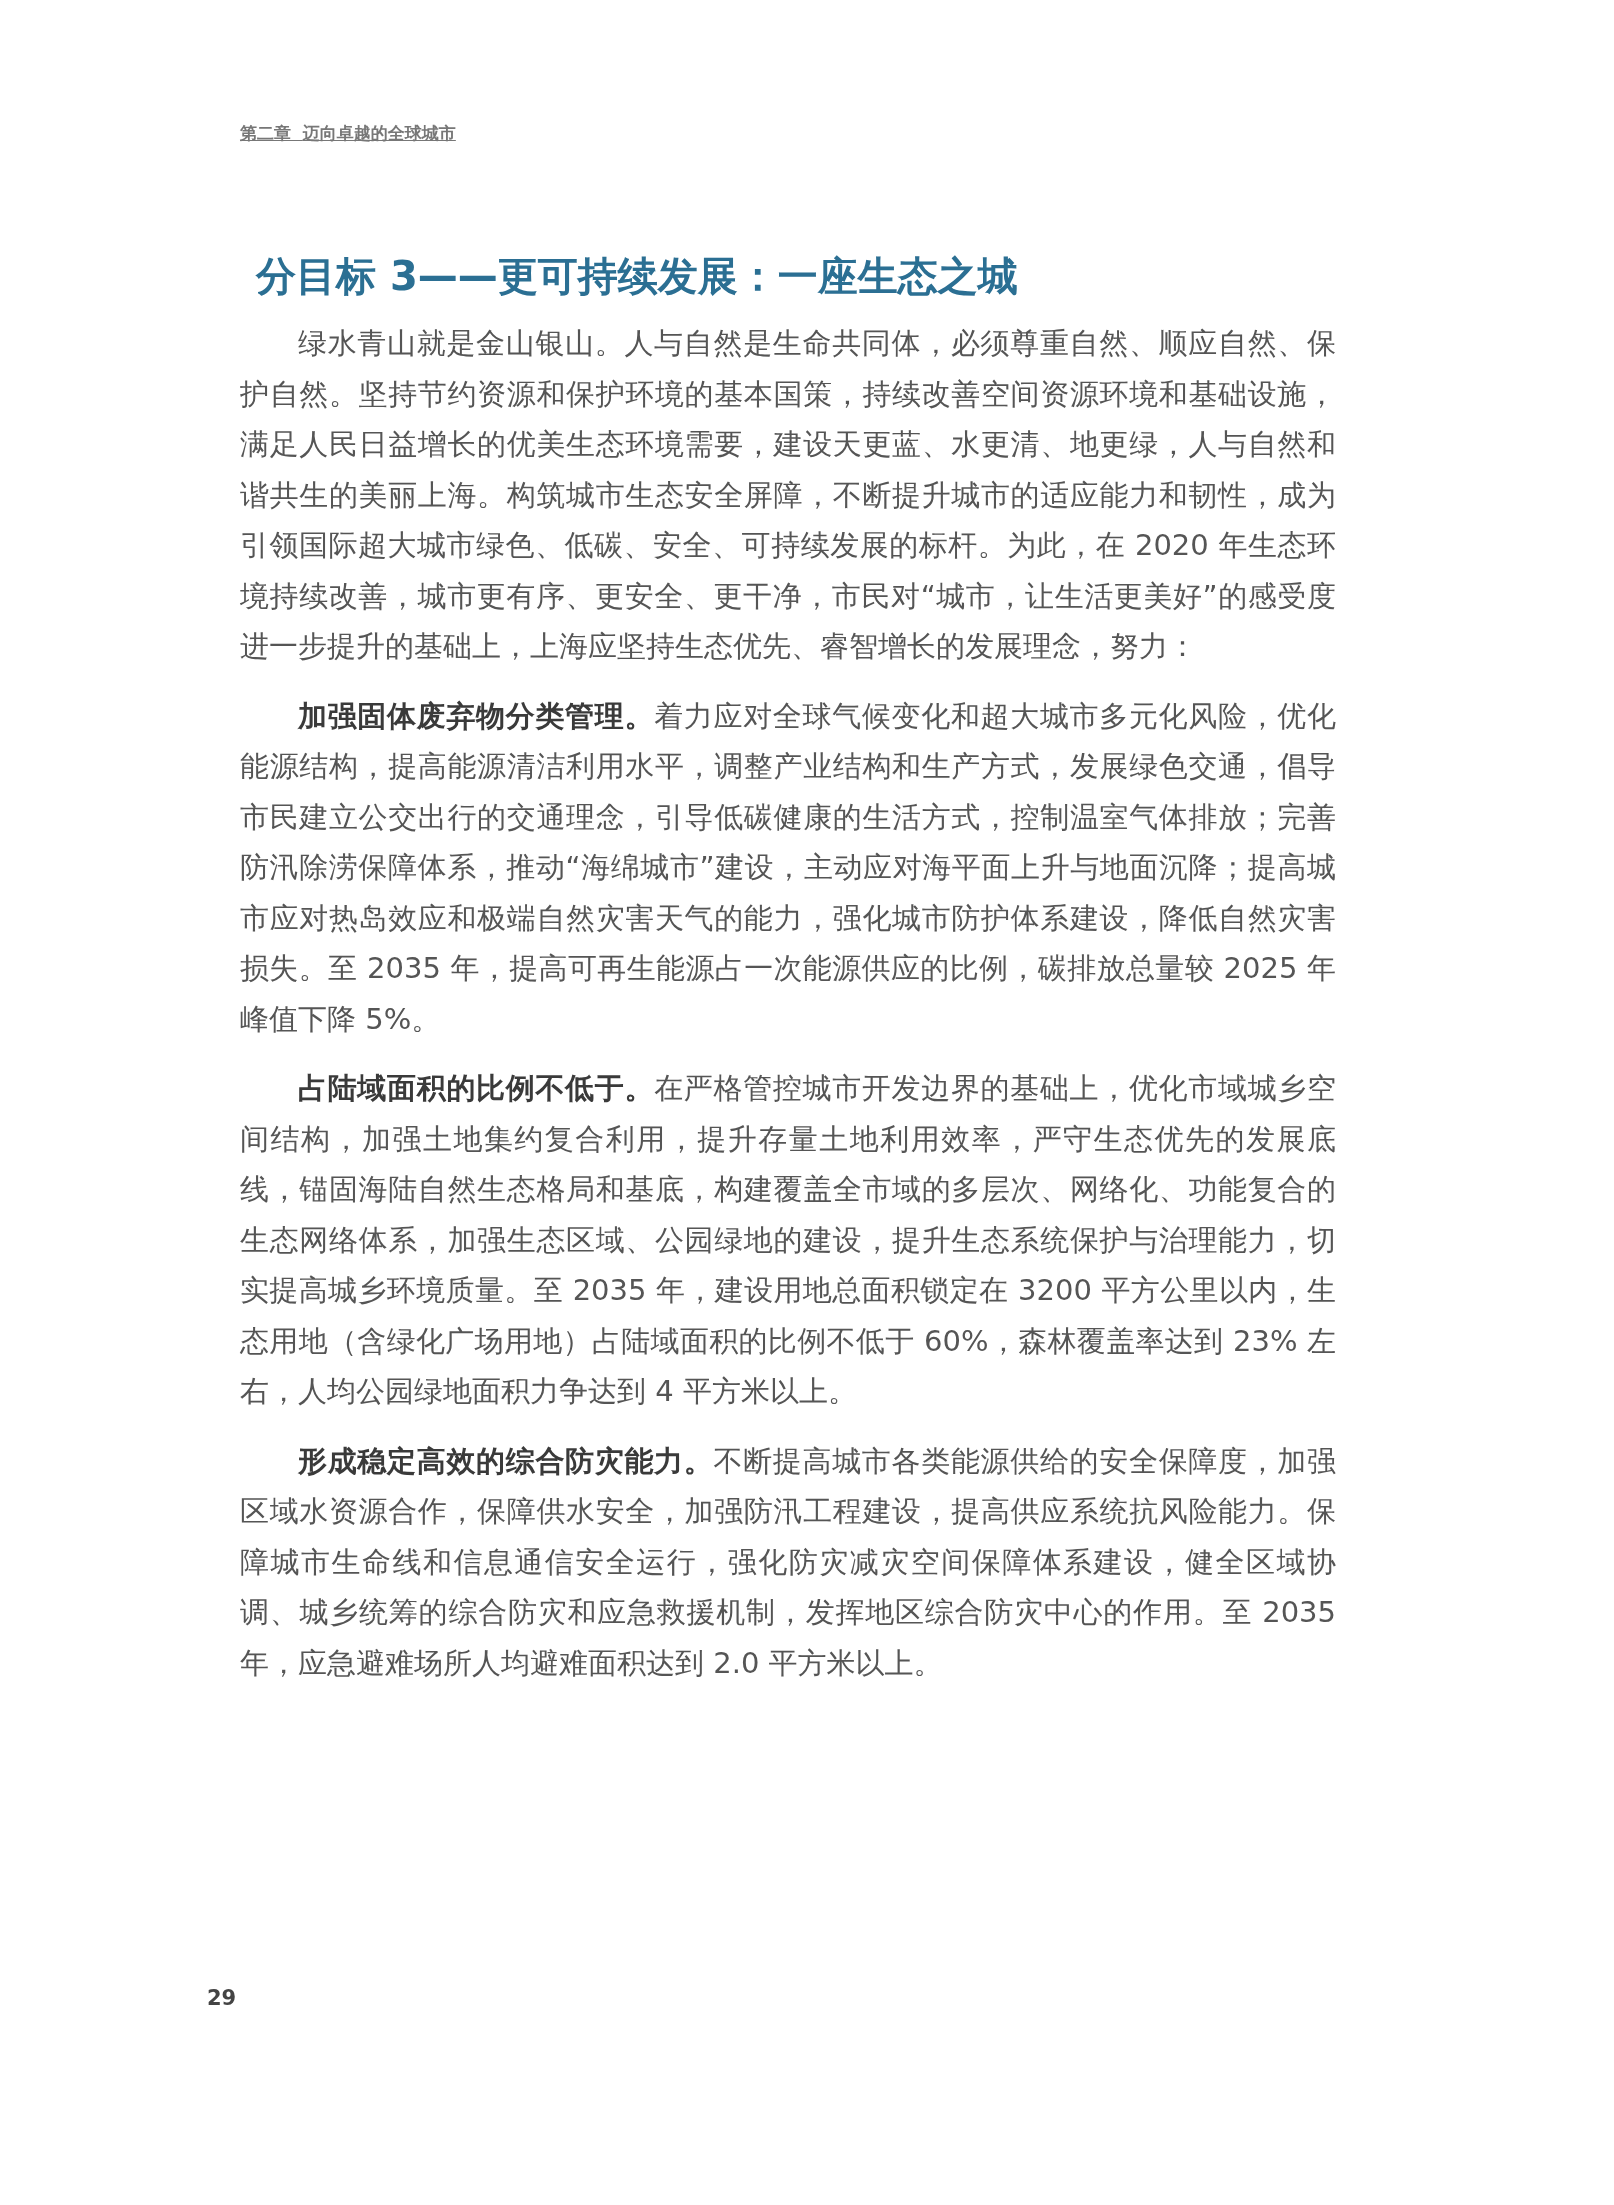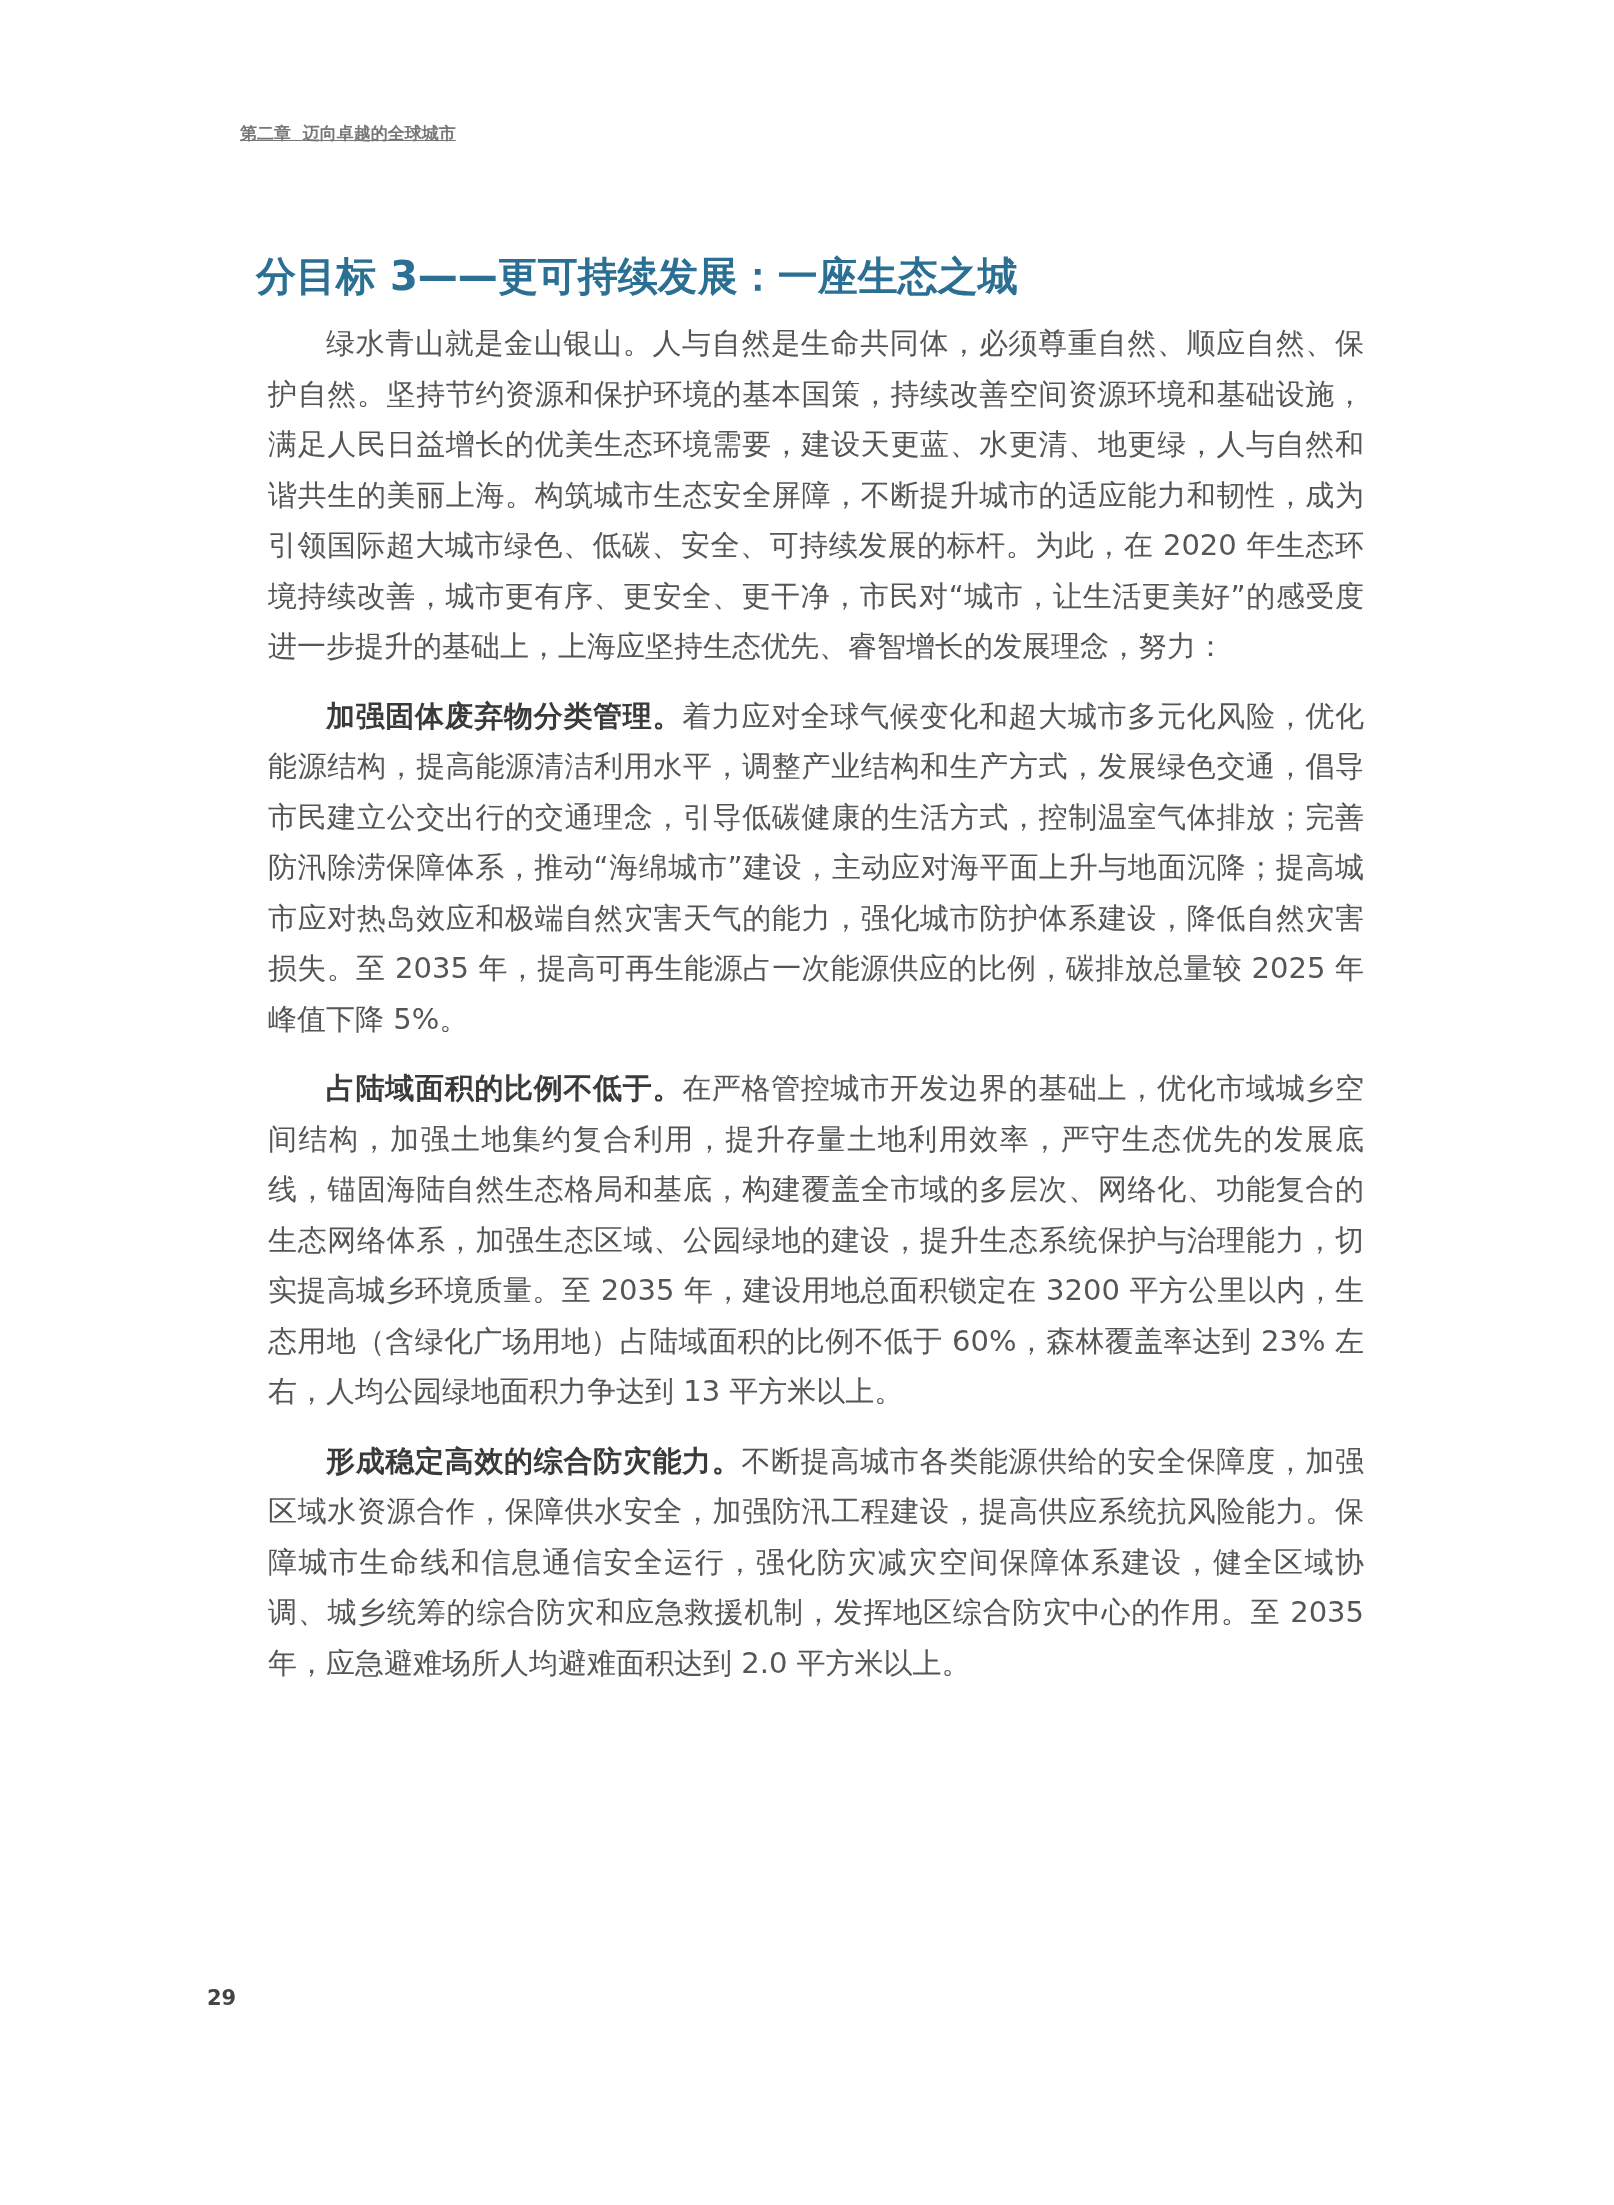--- a/index.html
+++ b/index.html
@@ -2,34 +2,34 @@
 <html><head>
 <meta charset="utf-8">
 <style>
   html, body { margin: 0; padding: 0; background: #ffffff; }
   body { width: 1614px; height: 2205px; position: relative; overflow: hidden;
          font-family: "DejaVu Sans", "Liberation Sans", sans-serif; }
   .running-header { position: absolute; left: 240px; top: 122px; font-size: 17px;
          color: #777777; font-weight: bold; letter-spacing: 0px; white-space: pre; text-decoration: underline; }
   .section-title { position: absolute; left: 240px; top: 234px; margin: 16px;
          font-size: 40px; line-height: 52px; font-weight: bold; color: #2b6f93; white-space: nowrap; }
-  .body-text { position: absolute; left: 240px; top: 318px; width: 1096px; margin-left: 28px; }
+  .body-text { position: absolute; left: 240px; top: 318px; width: 1096px; }
   .para { margin: 0 0 19px 0; font-size: 29px; line-height: 50.5px; color: #555555;
           text-indent: 2em; text-align: justify; word-break: break-all; }
   .para .lead { font-weight: bold; color: #3a3a3a; }
   .page-number { position: absolute; left: 207px; top: 1986px; font-size: 21px;
          font-weight: bold; color: #444444; }
 </style>
 </head>
 <body>
 
 <div class="running-header"><span>第二章</span>  <span>迈向卓越的全球城市</span></div>
 
 <h2 class="section-title">分目标 3——更可持续发展：一座生态之城</h2>
 
 <div class="body-text">
   <p class="para"><span class="lead"></span><span>绿水青山就是金山银山。人与自然是生命共同体，必须尊重自然、顺应自然、保护自然。坚持节约资源和保护环境的基本国策，持续改善空间资源环境和基础设施，满足人民日益增长的优美生态环境需要，建设天更蓝、水更清、地更绿，人与自然和谐共生的美丽上海。构筑城市生态安全屏障，不断提升城市的适应能力和韧性，成为引领国际超大城市绿色、低碳、安全、可持续发展的标杆。为此，在 2020 年生态环境持续改善，城市更有序、更安全、更干净，市民对“城市，让生活更美好”的感受度进一步提升的基础上，上海应坚持生态优先、睿智增长的发展理念，努力：</span></p>
   <p class="para"><span class="lead">加强固体废弃物分类管理。</span><span>着力应对全球气候变化和超大城市多元化风险，优化能源结构，提高能源清洁利用水平，调整产业结构和生产方式，发展绿色交通，倡导市民建立公交出行的交通理念，引导低碳健康的生活方式，控制温室气体排放；完善防汛除涝保障体系，推动“海绵城市”建设，主动应对海平面上升与地面沉降；提高城市应对热岛效应和极端自然灾害天气的能力，强化城市防护体系建设，降低自然灾害损失。至 2035 年，提高可再生能源占一次能源供应的比例，碳排放总量较 2025 年峰值下降 5%。</span></p>
-  <p class="para"><span class="lead">占陆域面积的比例不低于。</span><span>在严格管控城市开发边界的基础上，优化市域城乡空间结构，加强土地集约复合利用，提升存量土地利用效率，严守生态优先的发展底线，锚固海陆自然生态格局和基底，构建覆盖全市域的多层次、网络化、功能复合的生态网络体系，加强生态区域、公园绿地的建设，提升生态系统保护与治理能力，切实提高城乡环境质量。至 2035 年，建设用地总面积锁定在 3200 平方公里以内，生态用地（含绿化广场用地）占陆域面积的比例不低于 60%，森林覆盖率达到 23% 左右，人均公园绿地面积力争达到 13 平方米以上。</span></p>
+  <p class="para"><span class="lead">占陆域面积的比例不低于。</span><span>在严格管控城市开发边界的基础上，优化市域城乡空间结构，加强土地集约复合利用，提升存量土地利用效率，严守生态优先的发展底线，锚固海陆自然生态格局和基底，构建覆盖全市域的多层次、网络化、功能复合的生态网络体系，加强生态区域、公园绿地的建设，提升生态系统保护与治理能力，切实提高城乡环境质量。至 2035 年，建设用地总面积锁定在 3200 平方公里以内，生态用地（含绿化广场用地）占陆域面积的比例不低于 60%，森林覆盖率达到 23% 左右，人均公园绿地面积力争达到 4 平方米以上。</span></p>
   <p class="para"><span class="lead">形成稳定高效的综合防灾能力。</span><span>不断提高城市各类能源供给的安全保障度，加强区域水资源合作，保障供水安全，加强防汛工程建设，提高供应系统抗风险能力。保障城市生命线和信息通信安全运行，强化防灾减灾空间保障体系建设，健全区域协调、城乡统筹的综合防灾和应急救援机制，发挥地区综合防灾中心的作用。至 2035 年，应急避难场所人均避难面积达到 2.0 平方米以上。</span></p>
 </div>
 
 <div class="page-number">29</div>
 
 </body></html>

